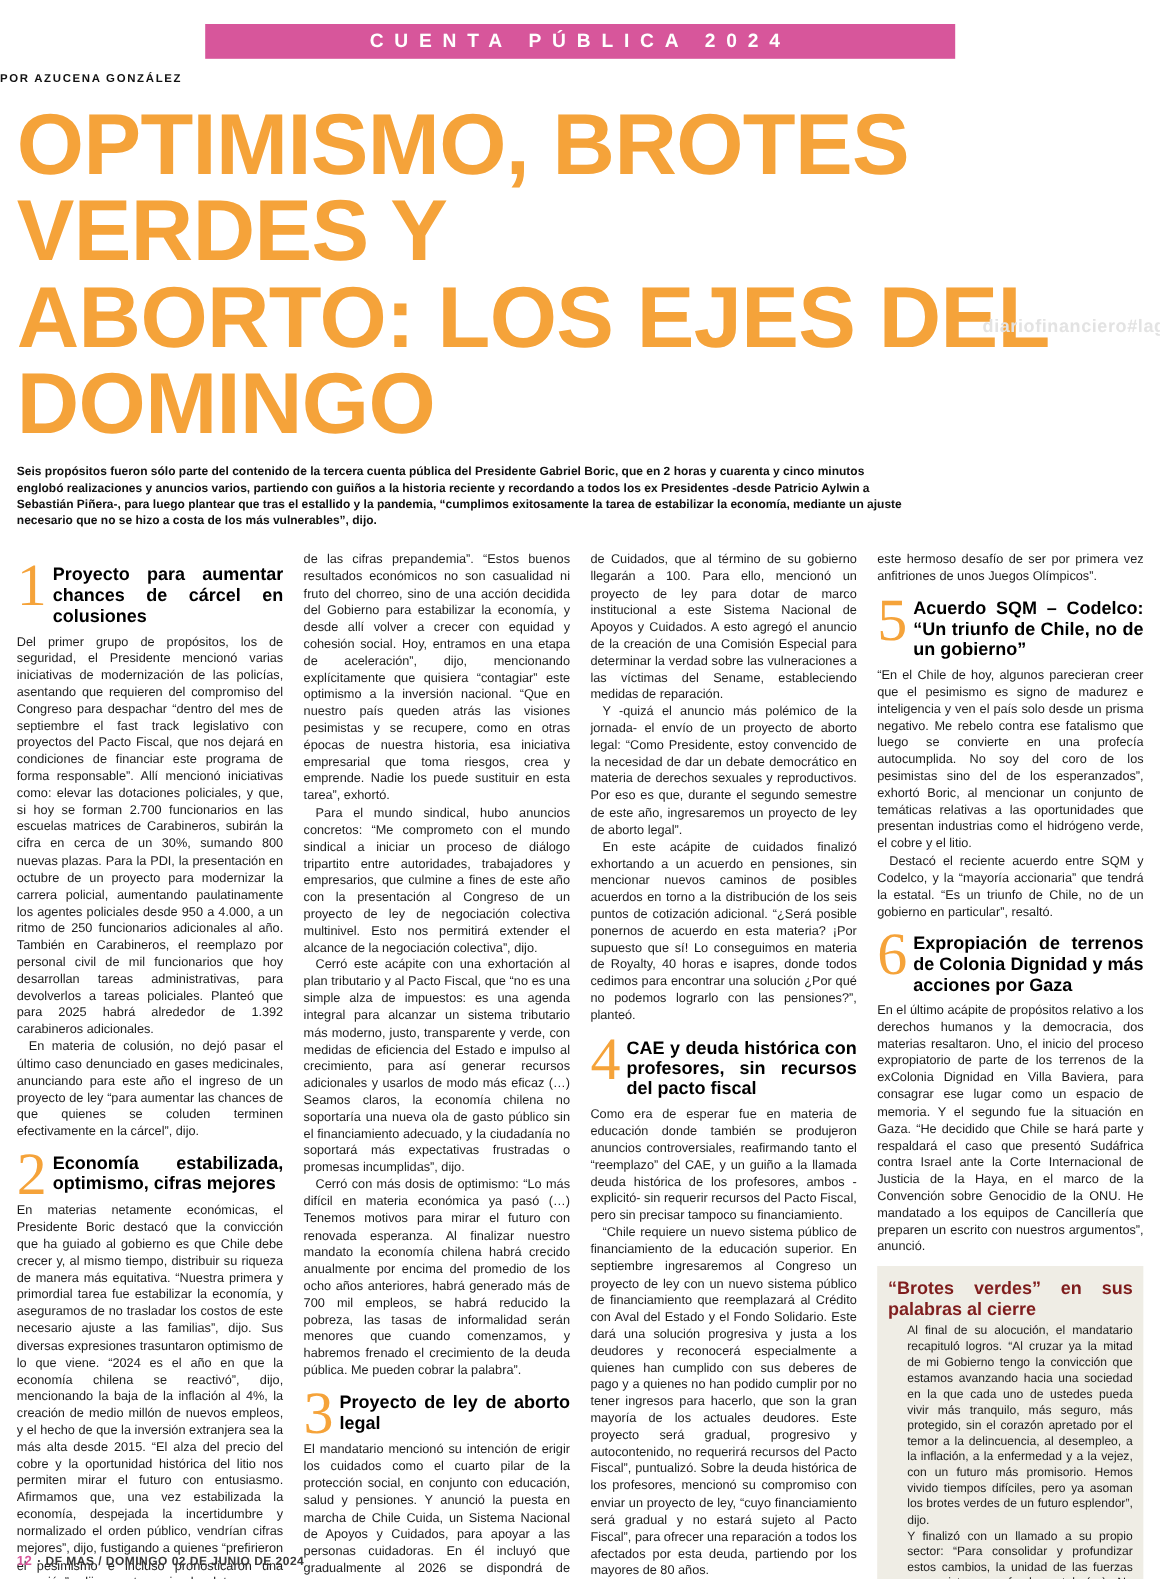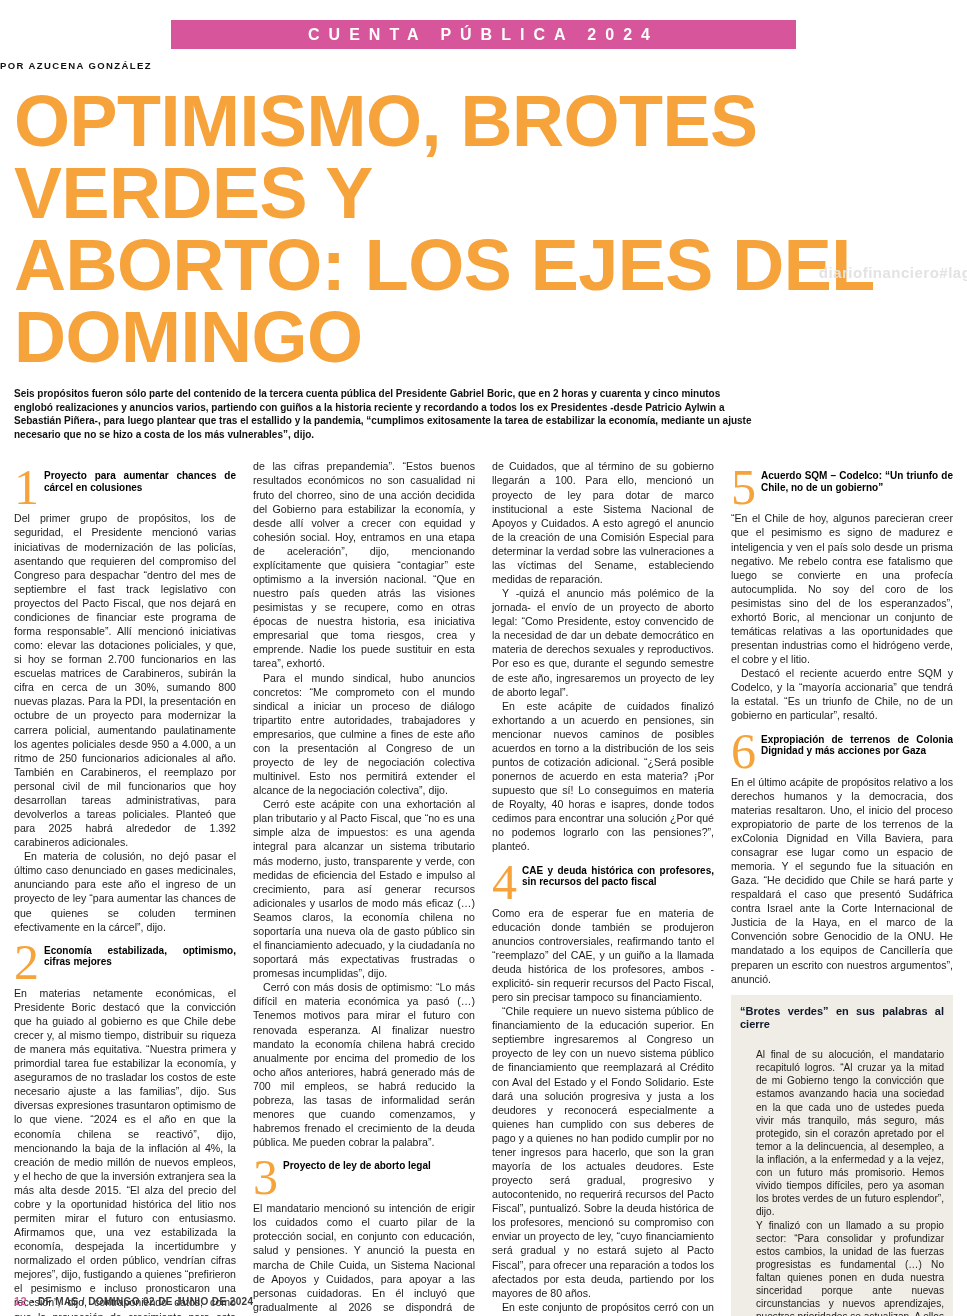--- a/index.html
+++ b/index.html
@@ -89,37 +89,37 @@
     font-family:"Liberation Serif", serif;
     color:#f5a33a;
     font-size:50px;
     line-height:0.76;
     margin-right:5px;
     font-weight:400;
     flex:0 0 auto;
   }
   .section-title {
     font-weight:bold;
-    font-size:10px;
+    font-size:15px;
     line-height:1.16;
     color:#000000;
     padding-top:2px;
   }
 
   .callout-box {
     background:#efede5;
     padding:10px 9px 9px;
     margin-top:9px;
   }
   .box-title {
     font-weight:bold;
-    font-size:11px;
+    font-size:15px;
     line-height:1.2;
-    margin-bottom:17px;
-    color:#0f172a;
+    margin-bottom:2px;
+    color:#7f1d1d;
   }
   .callout-box p {
     font-size:10.1px;
     line-height:1.3;
     text-align:justify;
     color:#1c1c1c;
     margin-left:16px;
   }
 
   .footer {
@@ -186,20 +186,21 @@
         <p class="indent">En este acápite de cuidados finalizó exhortando a un acuerdo en pensiones, sin mencionar nuevos caminos de posibles acuerdos en torno a la distribución de los seis puntos de cotización adicional. “¿Será posible ponernos de acuerdo en esta materia? ¡Por supuesto que sí! Lo conseguimos en materia de Royalty, 40 horas e isapres, donde todos cedimos para encontrar una solución ¿Por qué no podemos lograrlo con las pensiones?”, planteó.</p>
         <div class="section-head">
           <span class="section-number">4</span>
           <span class="section-title">CAE y deuda histórica con profesores, sin recursos del pacto fiscal</span>
         </div>
         <p>Como era de esperar fue en materia de educación donde también se produjeron anuncios controversiales, reafirmando tanto el “reemplazo” del CAE, y un guiño a la llamada deuda histórica de los profesores, ambos -explicitó- sin requerir recursos del Pacto Fiscal, pero sin precisar tampoco su financiamiento.</p>
         <p class="indent">“Chile requiere un nuevo sistema público de financiamiento de la educación superior. En septiembre ingresaremos al Congreso un proyecto de ley con un nuevo sistema público de financiamiento que reemplazará al Crédito con Aval del Estado y el Fondo Solidario. Este dará una solución progresiva y justa a los deudores y reconocerá especialmente a quienes han cumplido con sus deberes de pago y a quienes no han podido cumplir por no tener ingresos para hacerlo, que son la gran mayoría de los actuales deudores. Este proyecto será gradual, progresivo y autocontenido, no requerirá recursos del Pacto Fiscal”, puntualizó. Sobre la deuda histórica de los profesores, mencionó su compromiso con enviar un proyecto de ley, “cuyo financiamiento será gradual y no estará sujeto al Pacto Fiscal”, para ofrecer una reparación a todos los afectados por esta deuda, partiendo por los mayores de 80 años.</p>
         <p class="indent">En este conjunto de propósitos cerró con un anuncio en materia deportiva: iniciar el camino para que Chile sea candidato a sede de los Juegos Olímpicos 2036: “Sabemos que no será fácil (…) Los invito a soñar alto y unirnos en</p>
       </div>
       <div class="col">
+        <p>este hermoso desafío de ser por primera vez anfitriones de unos Juegos Olímpicos”.</p>
         <div class="section-head">
           <span class="section-number">5</span>
           <span class="section-title">Acuerdo SQM – Codelco: “Un triunfo de Chile, no de un gobierno”</span>
         </div>
         <p>“En el Chile de hoy, algunos parecieran creer que el pesimismo es signo de madurez e inteligencia y ven el país solo desde un prisma negativo. Me rebelo contra ese fatalismo que luego se convierte en una profecía autocumplida. No soy del coro de los pesimistas sino del de los esperanzados”, exhortó Boric, al mencionar un conjunto de temáticas relativas a las oportunidades que presentan industrias como el hidrógeno verde, el cobre y el litio.</p>
         <p class="indent">Destacó el reciente acuerdo entre SQM y Codelco, y la “mayoría accionaria” que tendrá la estatal. “Es un triunfo de Chile, no de un gobierno en particular”, resaltó.</p>
         <div class="section-head">
           <span class="section-number">6</span>
           <span class="section-title">Expropiación de terrenos de Colonia Dignidad y más acciones por Gaza</span>
         </div>

